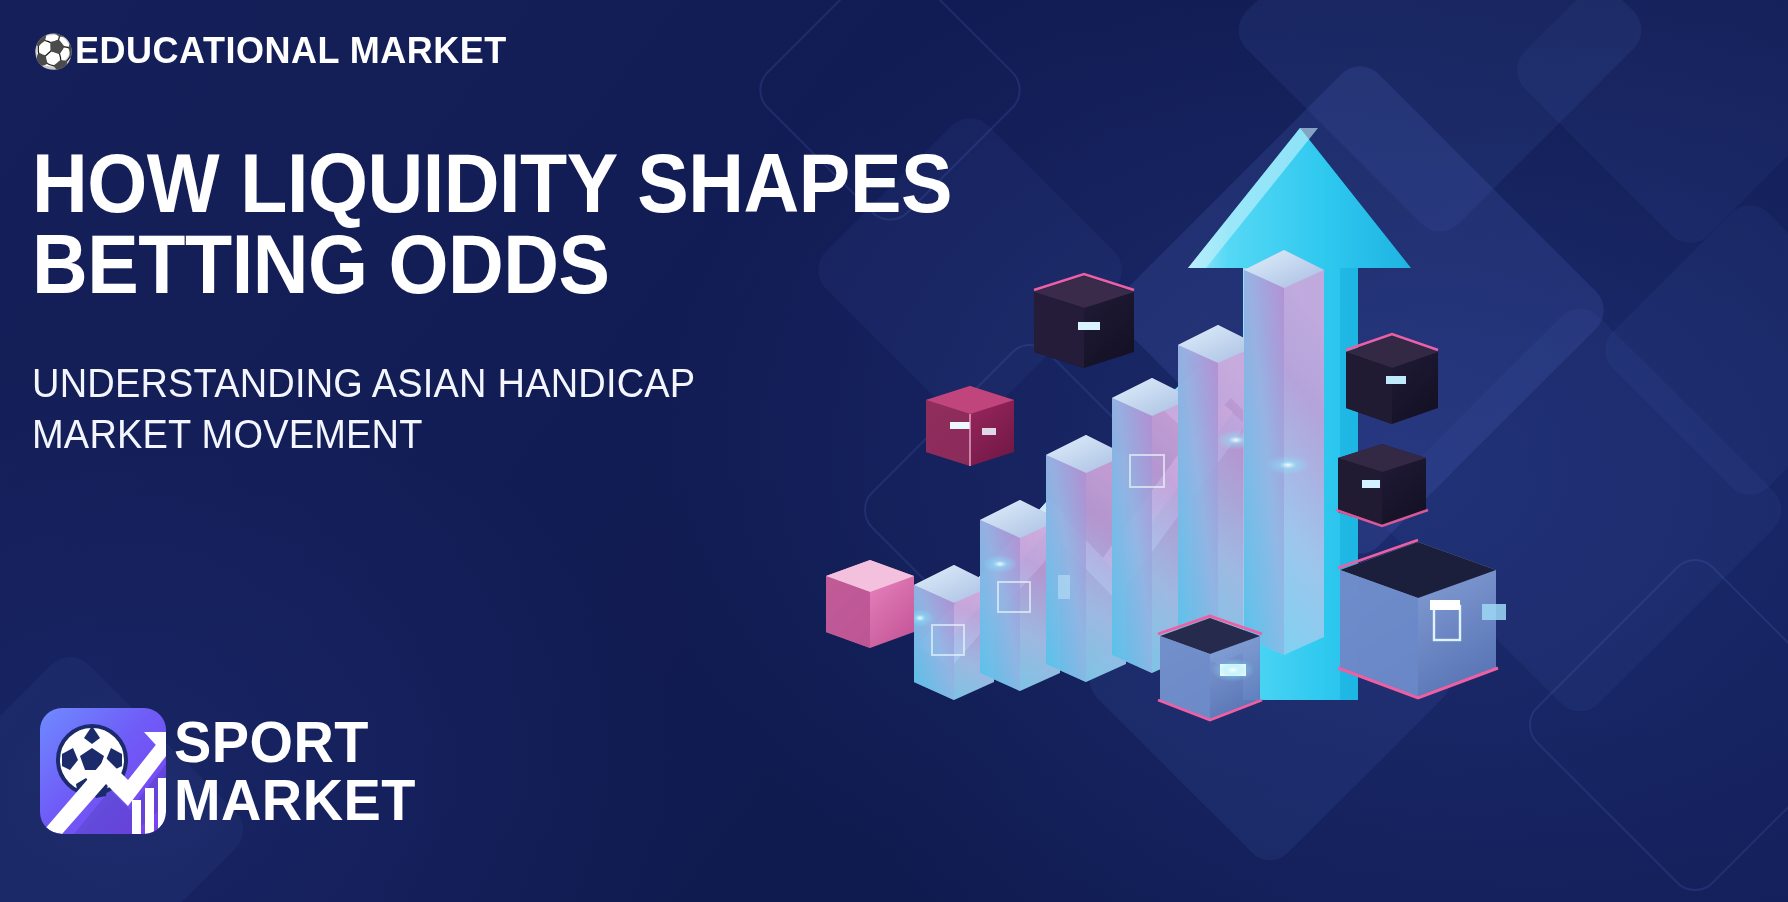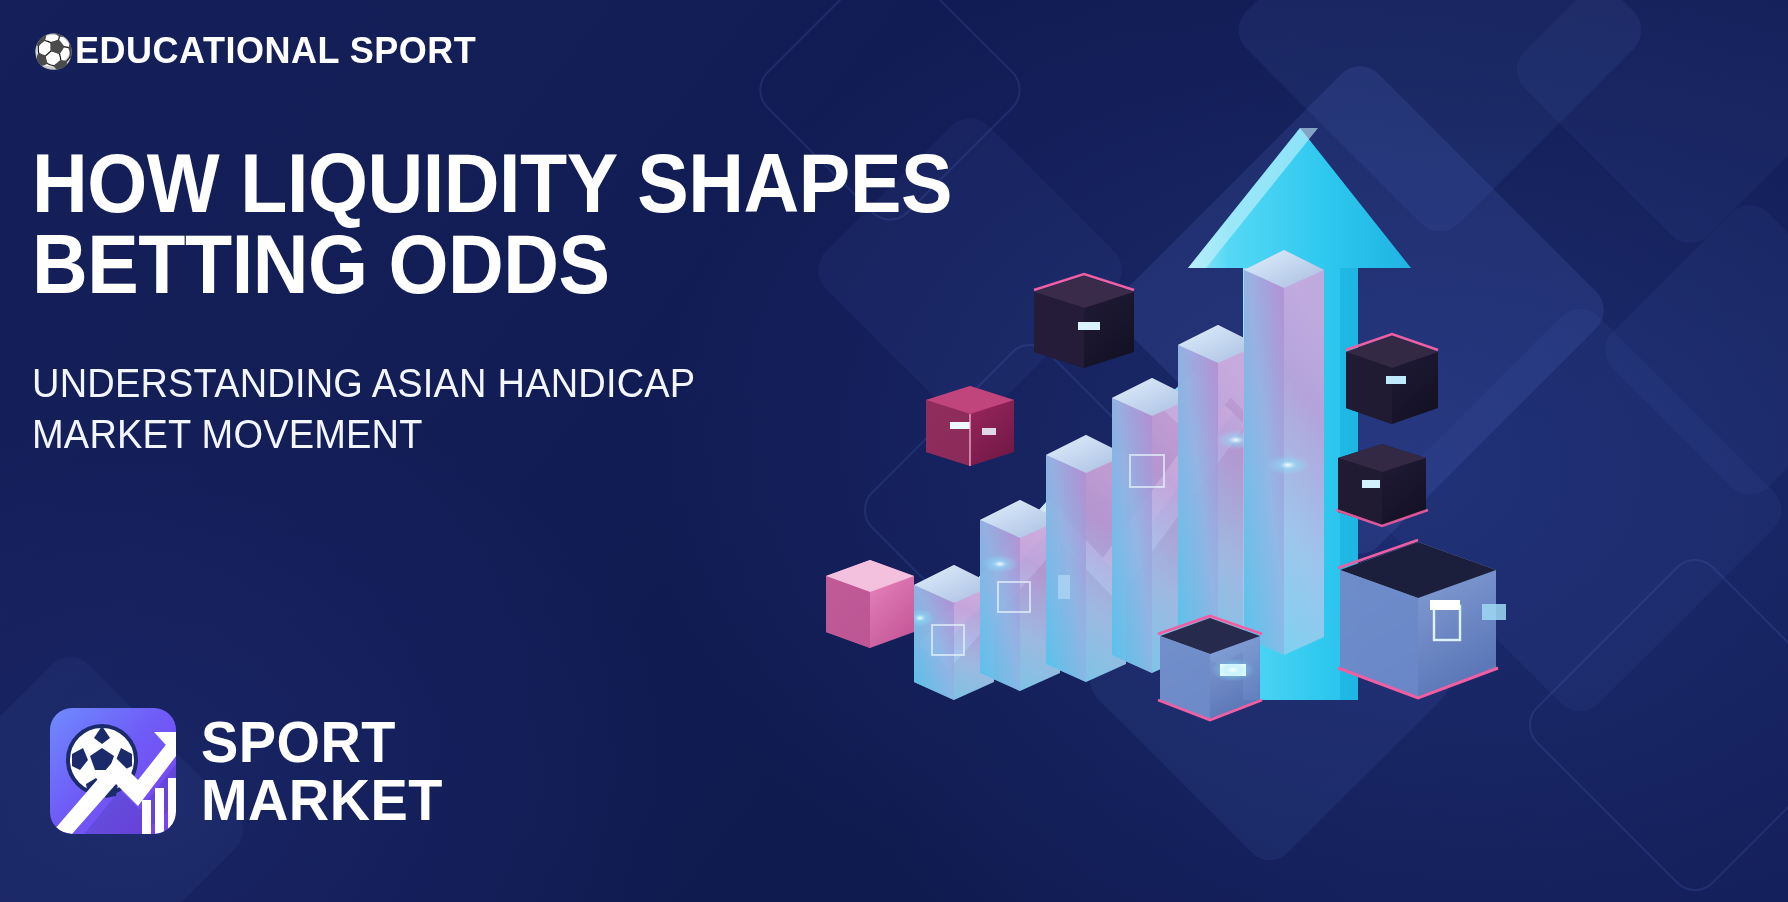--- a/index.html
+++ b/index.html
@@ -83,22 +83,22 @@
     letter-spacing:.2px;
     text-transform:uppercase;
     transform:scaleX(.95);
     transform-origin:left top;
   }
   .subhead .ln { display:block; white-space:nowrap; }
 
   
   .logo {
     position:absolute;
-    left:50px; top:708px;
-    display:flex; align-items:center; gap:25px;
+    left:40px; top:708px;
+    display:flex; align-items:center; gap:8px;
   }
   .logo-mark {
     position:relative;
     width:126px; height:126px;
     border-radius:22px;
     background:linear-gradient(135deg,#6f8bff 0%,#6f5cf7 46%,#7b3ff0 100%);
     overflow:hidden;
     flex:0 0 auto;
   }
   .logo-mark svg { position:absolute; inset:0; width:100%; height:100%; }
@@ -325,21 +325,21 @@
         <path d="M270 634 L322 616 L374 634" fill="none" stroke="#ef5fa2" stroke-width="2.6"></path>
         <path d="M270 700 L322 720 L374 700" fill="none" stroke="#ef5fa2" stroke-width="2.6"></path>
         <rect x="332" y="664" width="26" height="12" fill="#ffffff"></rect>
         <ellipse cx="345" cy="670" rx="22" ry="12" fill="url(#gGlow)"></ellipse>
       </g>
     </svg>
   </div>
 
   <div class="kicker">
     <span class="kicker-ball">⚽</span>
-    <span class="kicker-text">EDUCATIONAL SPORT</span>
+    <span class="kicker-text">EDUCATIONAL MARKET</span>
   </div>
 
   <h1 class="headline">
     <span class="ln">HOW LIQUIDITY SHAPES</span>
     <span class="ln">BETTING ODDS</span>
   </h1>
 
   <h2 class="subhead">
     <span class="ln">UNDERSTANDING ASIAN HANDICAP</span>
     <span class="ln">MARKET MOVEMENT</span>

